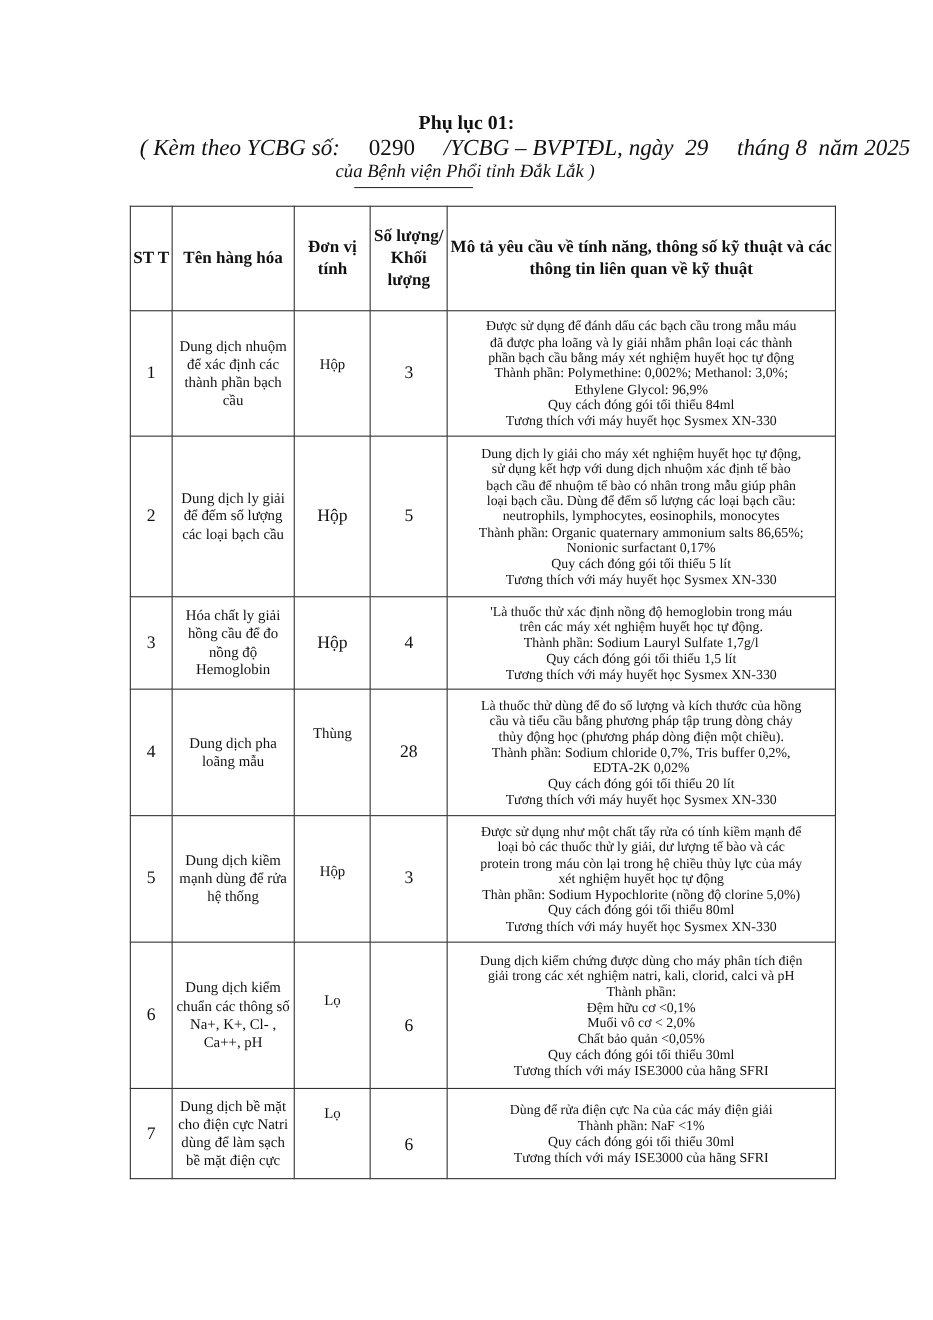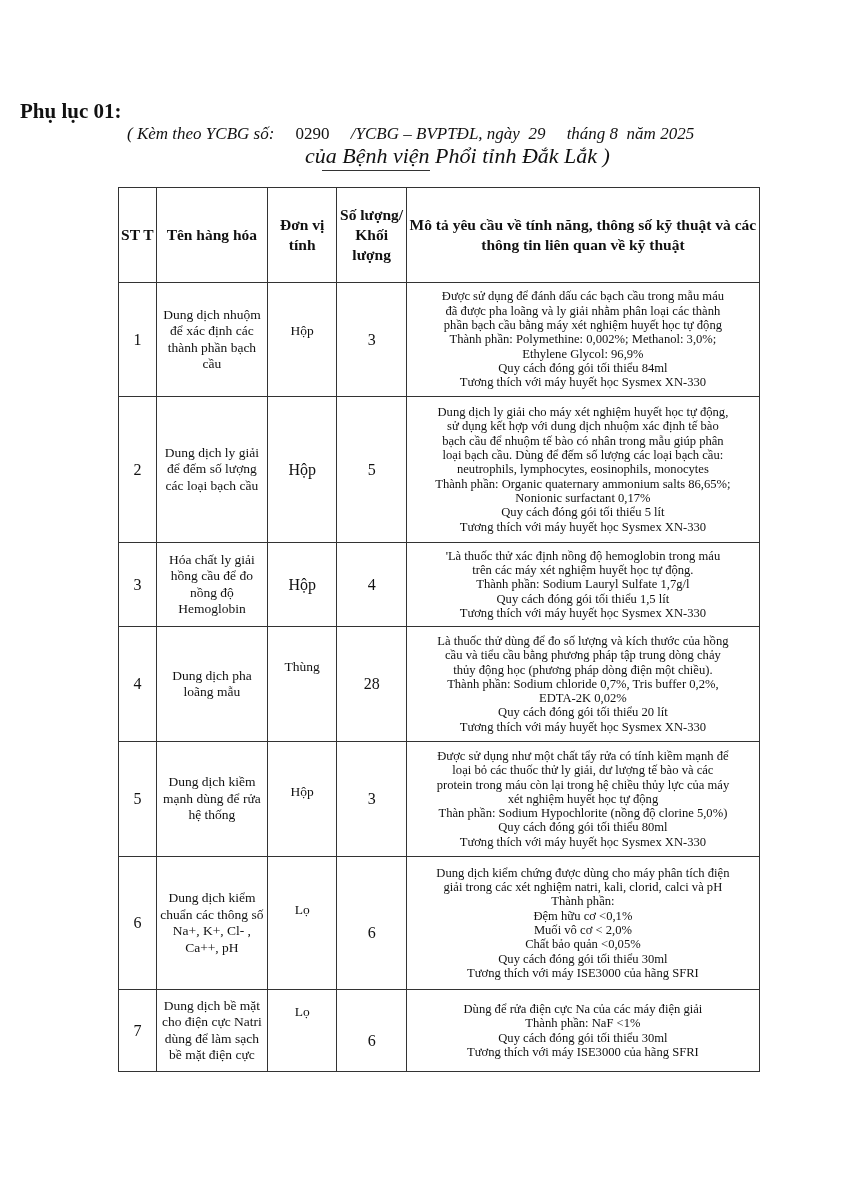--- a/index.html
+++ b/index.html
@@ -1,22 +1,22 @@
 <!DOCTYPE html>
 <html><head>
 <meta charset="utf-8">
 <style>
   html, body { margin: 0; padding: 0; background: #ffffff; }
   body { width: 848px; height: 1200px; position: relative; overflow: hidden;
          font-family: "Liberation Serif", "DejaVu Serif", serif; color: #111; }
-  .title { position: absolute; top: 100px; left: 0; width: 848px; 
-           font-weight: bold; font-size: 21px; line-height: 22px; padding-left: 20px; box-sizing: border-box; }
-  .sub1 { position: absolute; top: 123px; left: 127px; font-style: italic; font-size: 17px; line-height: 22px; white-space: pre; }
+  .title { position: absolute; top: 100px; left: 0; width: 848px; text-align: center;
+           font-weight: bold; font-size: 18px; line-height: 22px; box-sizing: border-box; }
+  .sub1 { position: absolute; top: 123px; left: 127px; font-style: italic; font-size: 21px; line-height: 22px; white-space: pre; }
   .sub1 .normal { font-style: normal; }
-  .sub2 { position: absolute; top: 145px; left: 305px; font-style: italic; font-size: 22px; line-height: 22px; }
+  .sub2 { position: absolute; top: 145px; left: 305px; font-style: italic; font-size: 17px; line-height: 22px; }
   .uline { position: absolute; top: 170px; left: 322px; width: 108px; height: 1px; background: #333; }
   table { position: absolute; top: 187px; left: 118px; border-collapse: collapse; table-layout: fixed; width: 642px; }
   td, th { border: 1.2px solid #333; text-align: center; vertical-align: middle; padding: 0 2px; }
   th { font-weight: bold; font-size: 15.5px; line-height: 20px; height: 94px; }
   .c-stt { width: 37px; }
   .c-name { width: 109px; }
   .c-unit { width: 68px; }
   .c-qty { width: 68px; }
   .c-desc { width: 346px; }
   td.stt { font-size: 16px; }

